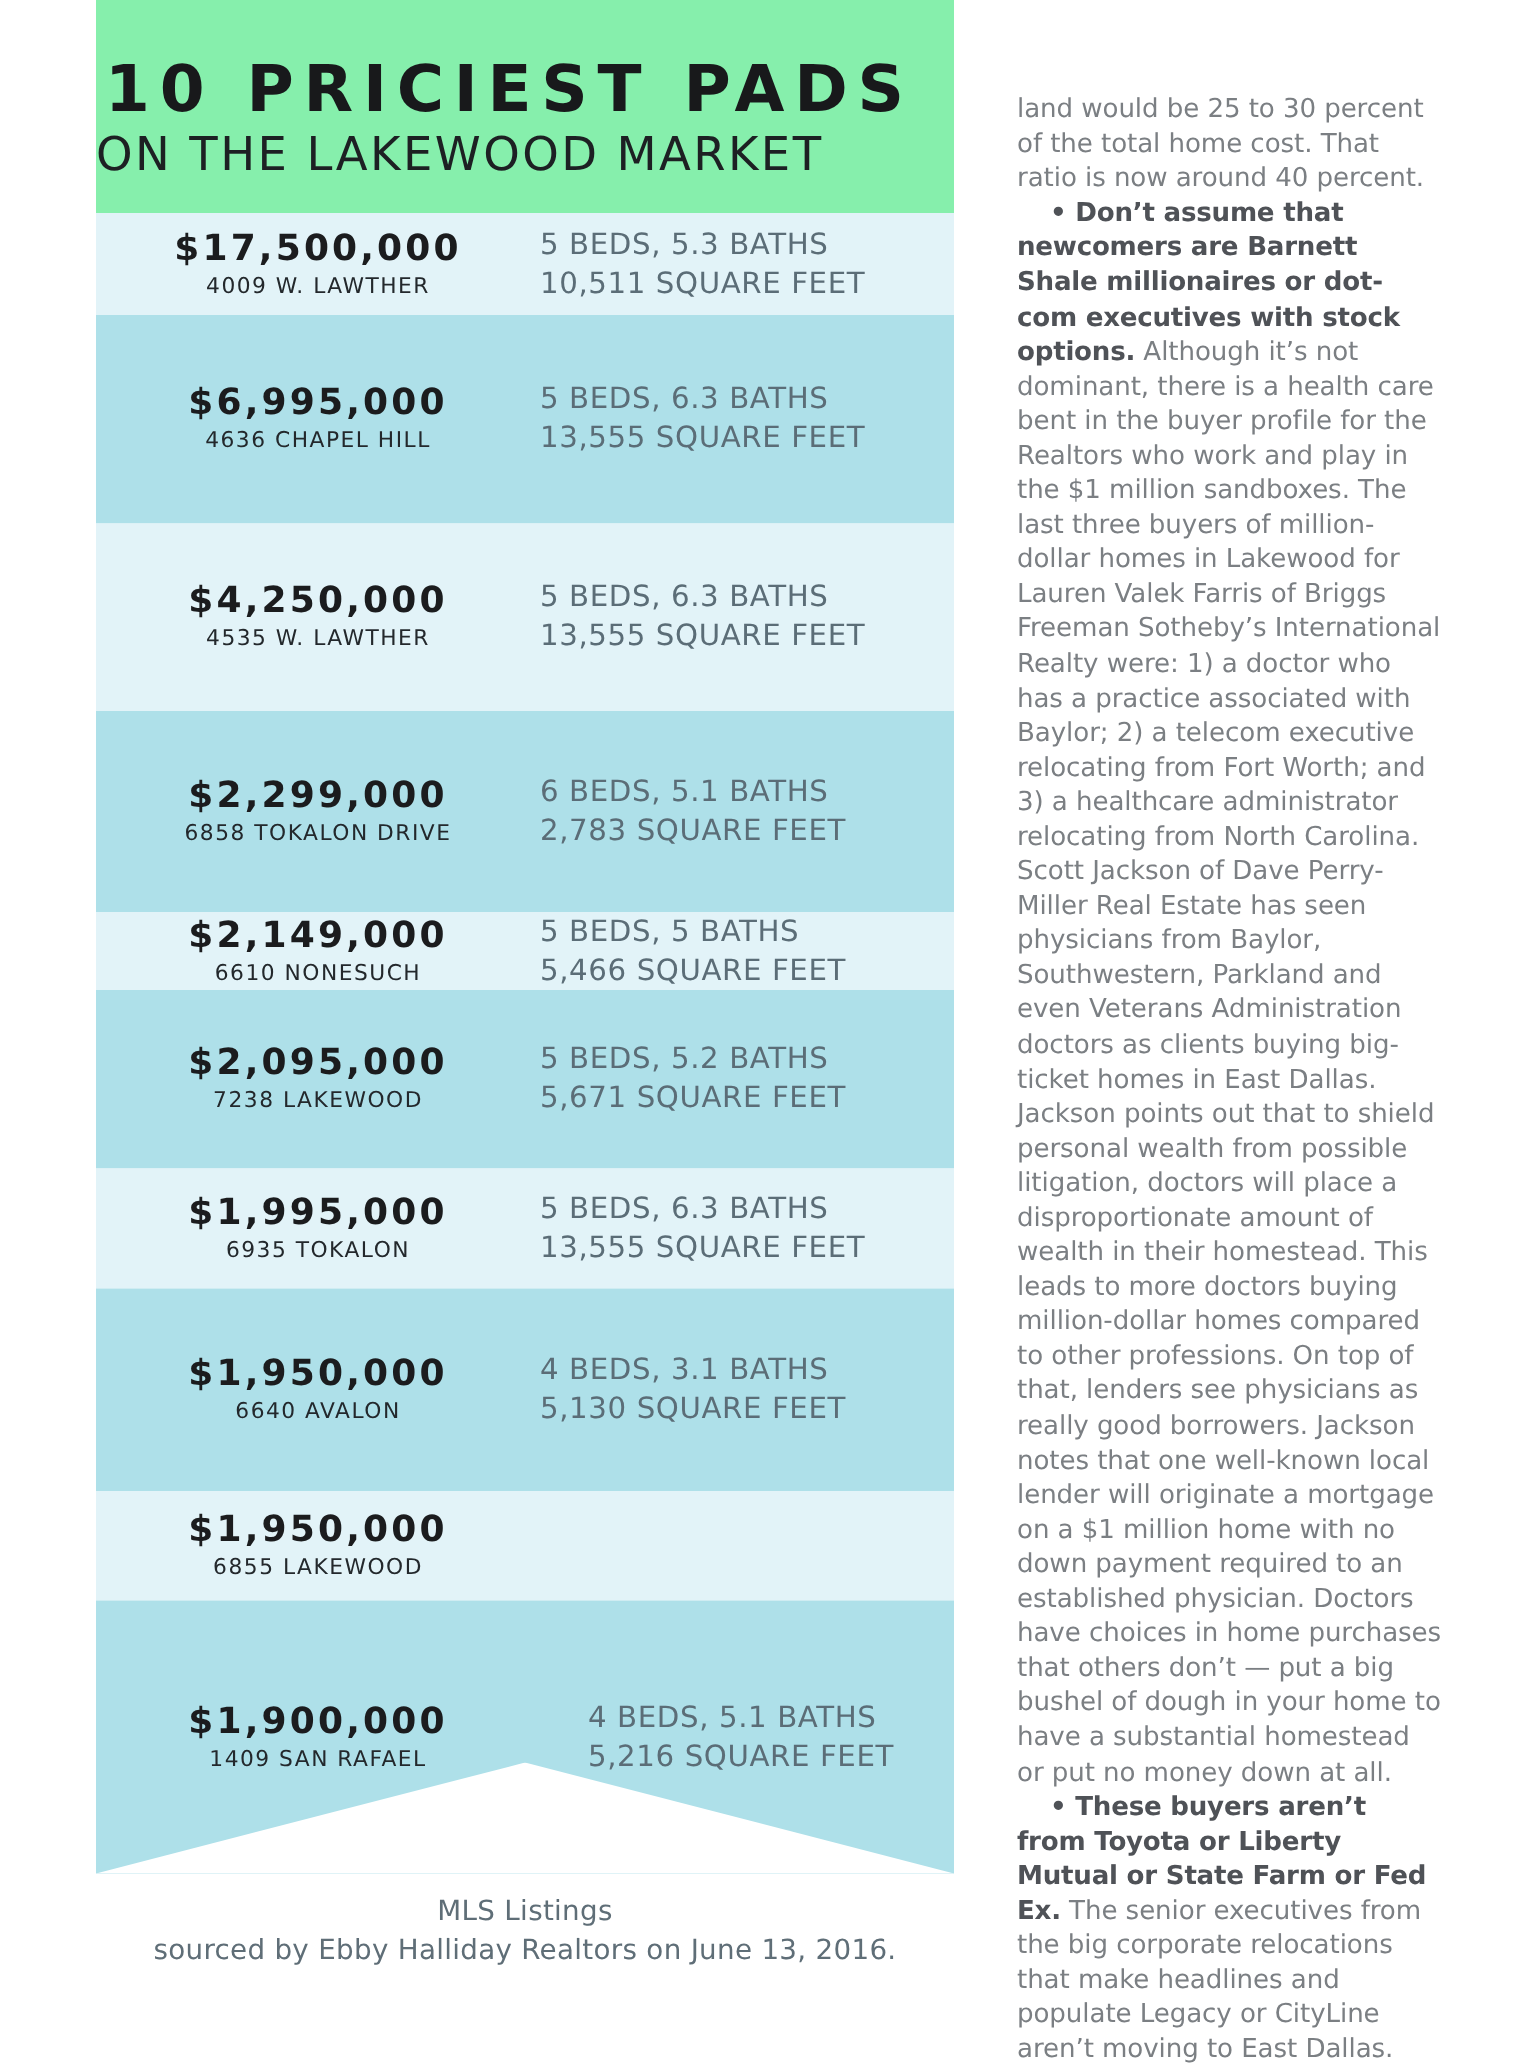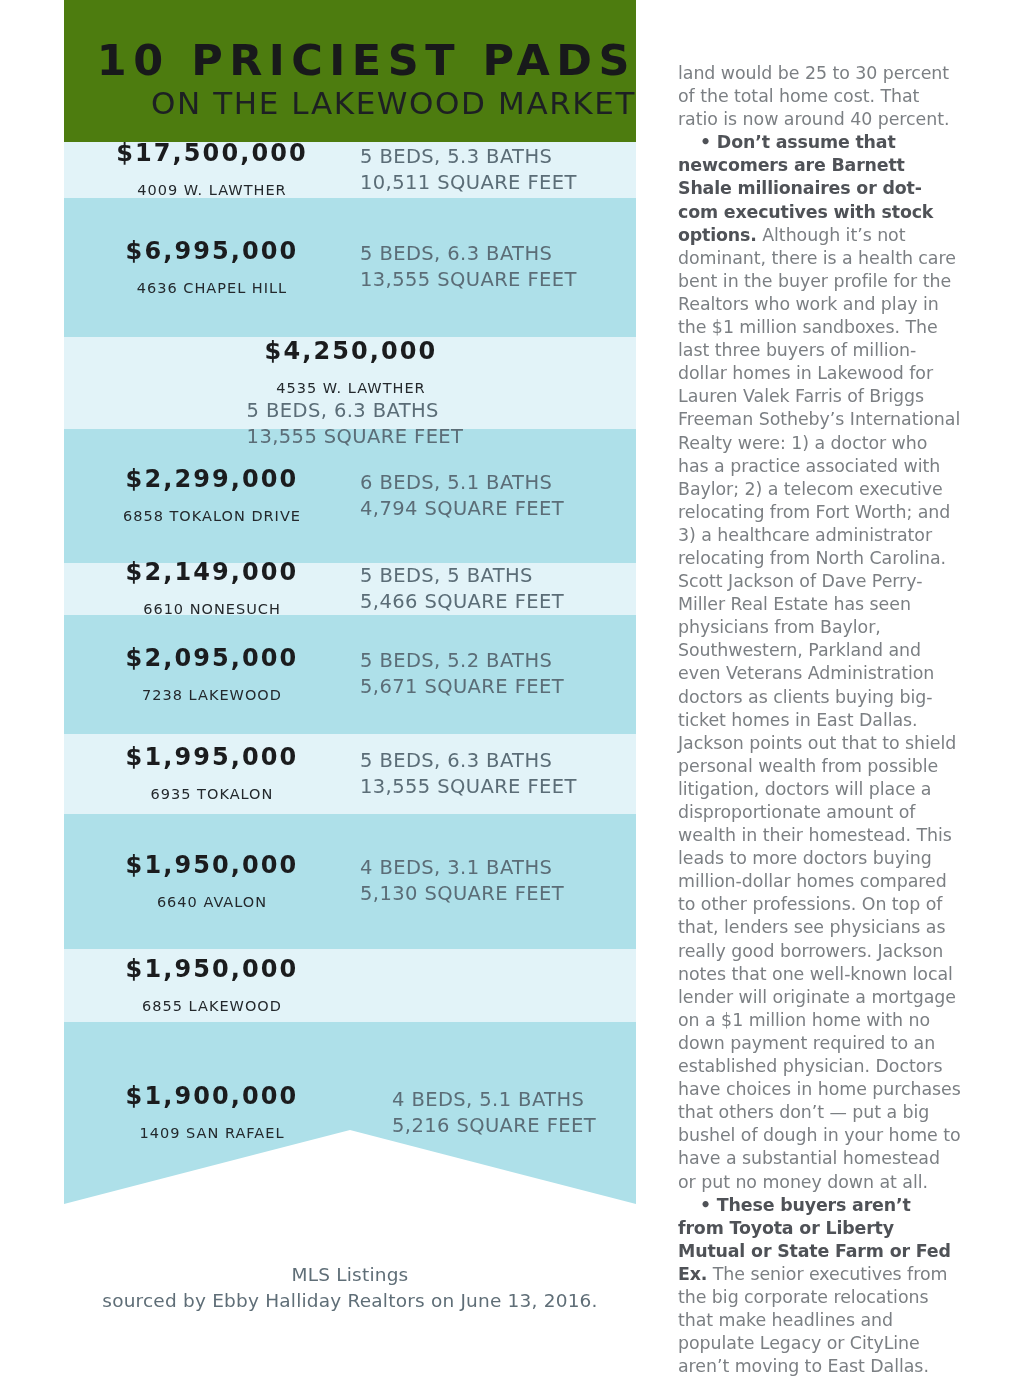--- a/index.html
+++ b/index.html
@@ -11,23 +11,23 @@
     overflow:hidden;
     -webkit-font-smoothing:antialiased;
   }
   .page{position:relative;width:1024px;height:1376px;}
 
   
   .panel{
     position:absolute;left:64px;top:0;width:572px;
   }
   .panel-head{
-    background:#4d7c0f;
+    background:#86efac;
     padding:38px 0 22px 0;
-    text-align:right;
+    text-align:left;
   }
   .head-title{
     font-size:43px;
     font-weight:700;
     letter-spacing:6.5px;
     color:#18191b;
     line-height:1.05;
     margin:0 0 4px 0;
     padding-left:6px;
   }
@@ -63,21 +63,21 @@
     color:#1b1c1e;
     line-height:1.18;
     white-space:nowrap;
   }
   .addr{
     font-size:14.5px;
     font-weight:400;
     letter-spacing:1.0px;
     color:#23282c;
     line-height:1.3;
-    margin-top:14px;
+    margin-top:3px;
     white-space:nowrap;
   }
   .col-specs{
     flex:1;
     text-align:left;
     padding-left:2px;
   }
   .spec{
     font-size:19.5px;
     font-weight:400;
@@ -141,58 +141,58 @@
 <div class="page">
 
   <div class="panel">
 
     <div class="panel-head">
       <div class="head-title">10 PRICIEST PADS</div>
       <div class="head-sub">ON THE LAKEWOOD MARKET</div>
     </div>
 
     <div class="rows" id="rows">
-        <div class="row light" style="height: 56px;">
+        <div class="row light" style="height: 68px;">
           <div class="col-price">
             <div class="price">$17,500,000</div>
             <div class="addr">4009 W. LAWTHER</div>
           </div>
           <div class="col-specs">
             <div class="spec">5 BEDS, 5.3 BATHS</div>
             <div class="spec">10,511 SQUARE FEET</div>
           </div>
         </div>
         <div class="row dark" style="height: 139px;">
           <div class="col-price">
             <div class="price">$6,995,000</div>
             <div class="addr">4636 CHAPEL HILL</div>
           </div>
           <div class="col-specs">
             <div class="spec">5 BEDS, 6.3 BATHS</div>
             <div class="spec">13,555 SQUARE FEET</div>
           </div>
         </div>
-        <div class="row light" style="height: 92px; flex-direction: column;">
+        <div class="row light" style="height: 125px;">
           <div class="col-price">
             <div class="price">$4,250,000</div>
             <div class="addr">4535 W. LAWTHER</div>
           </div>
           <div class="col-specs">
             <div class="spec">5 BEDS, 6.3 BATHS</div>
             <div class="spec">13,555 SQUARE FEET</div>
           </div>
         </div>
         <div class="row dark" style="height: 134px;">
           <div class="col-price">
             <div class="price">$2,299,000</div>
             <div class="addr">6858 TOKALON DRIVE</div>
           </div>
           <div class="col-specs">
             <div class="spec">6 BEDS, 5.1 BATHS</div>
-            <div class="spec">4,794 SQUARE FEET</div>
+            <div class="spec">2,783 SQUARE FEET</div>
           </div>
         </div>
         <div class="row light" style="height: 52px;">
           <div class="col-price">
             <div class="price">$2,149,000</div>
             <div class="addr">6610 NONESUCH</div>
           </div>
           <div class="col-specs">
             <div class="spec">5 BEDS, 5 BATHS</div>
             <div class="spec">5,466 SQUARE FEET</div>

